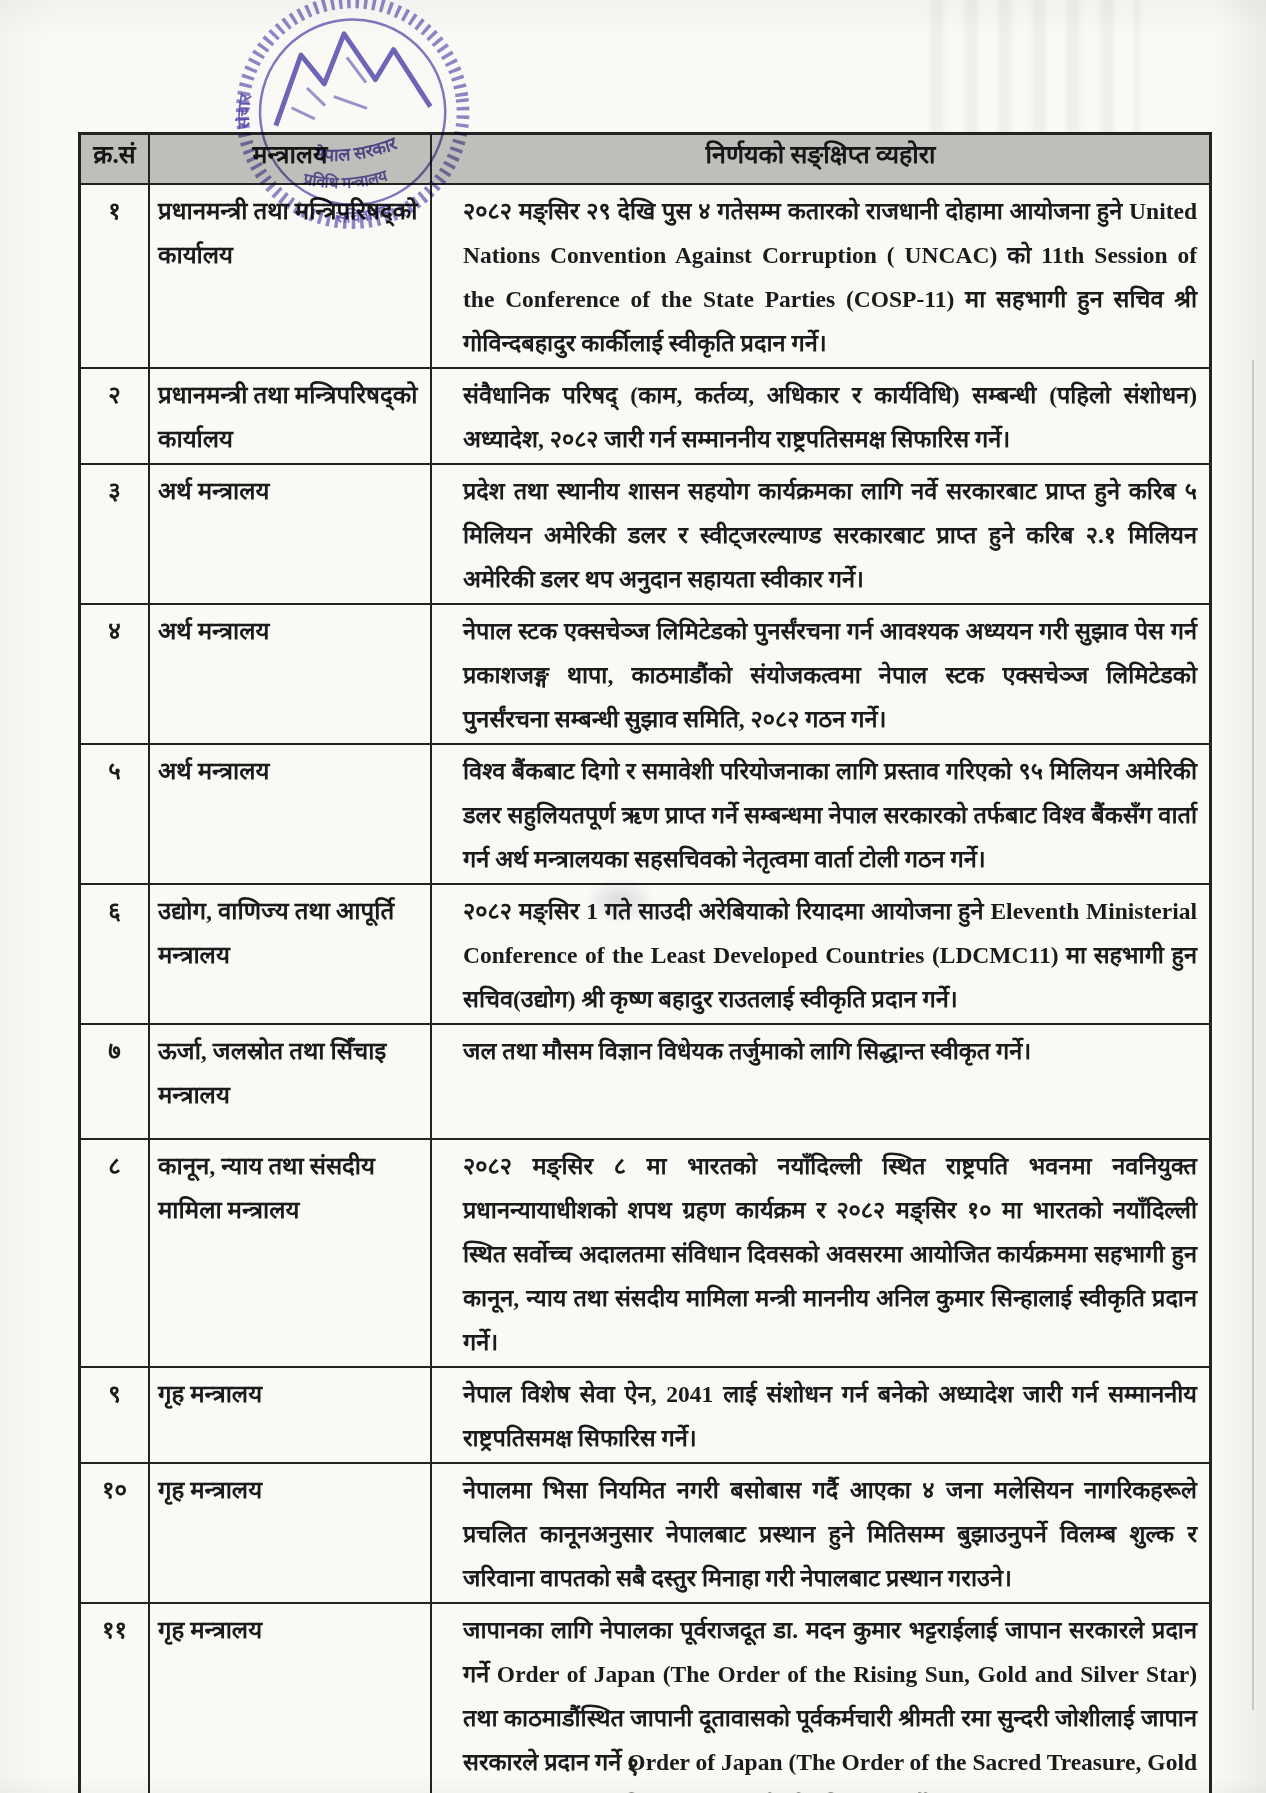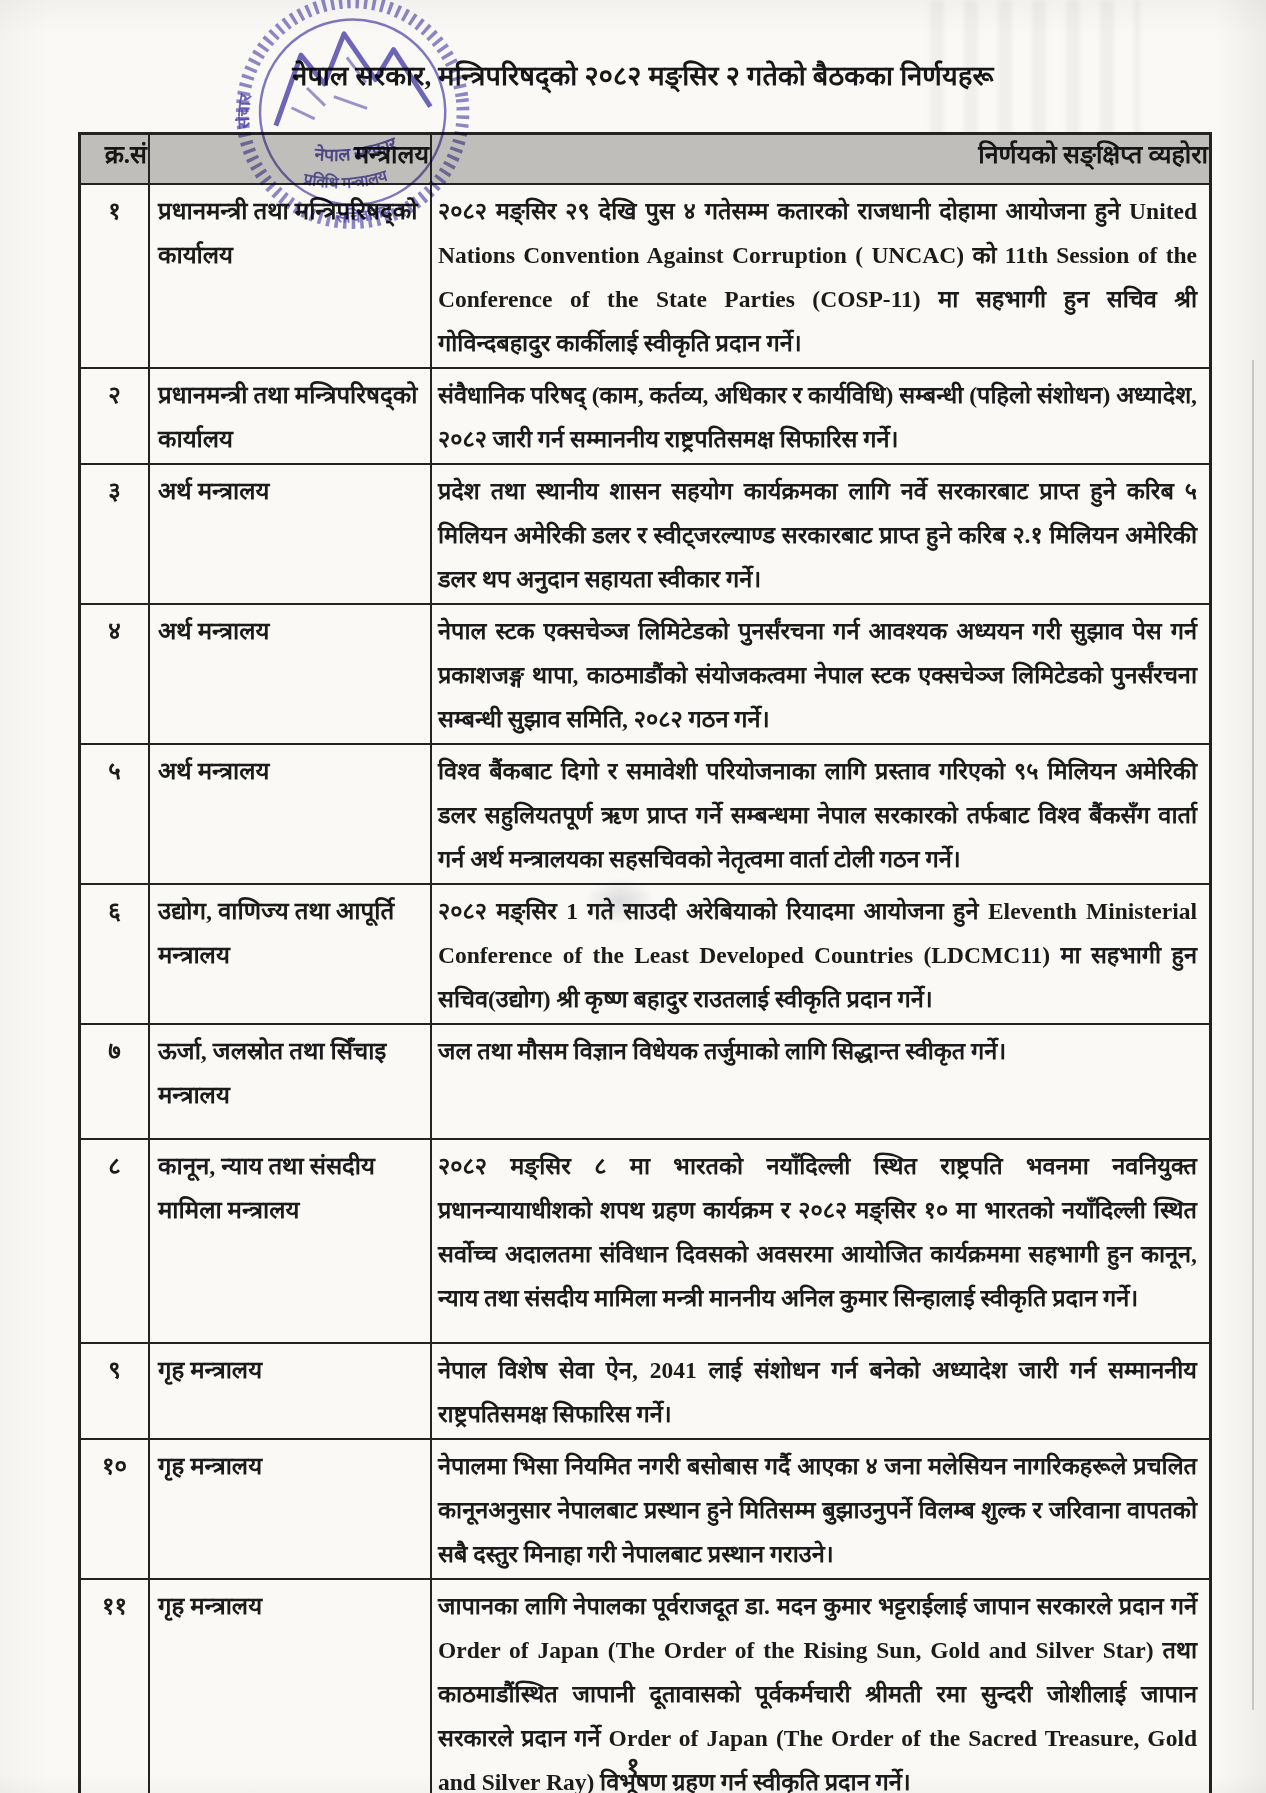--- a/index.html
+++ b/index.html
@@ -45,38 +45,38 @@
     vertical-align:top;
     font-weight:700;
   }
   table.decisions{border:3px solid #232323;}
   th.col-sn{width:65px;}
   th.col-ministry{width:278px;margin-left:44px;}
   thead th{
     background:#bfbeba;
     height:46px;
     font-size:25px;
-    text-align:right;
+    text-align:center;
     vertical-align:middle;
     color:#161616;
   }
   td.sn{
     text-align:center;
     font-size:24px;
     padding-top:8px;
   }
   td.ministry{
     font-size:24px;
     line-height:44px;
     padding:4px 8px 0 8px;
   }
   td.decision{
     font-size:23.5px;
     line-height:44px;
-    padding:4px 12px 2px 6px;
+    padding:4px 12px 2px 31px;
     text-align:justify;
   }
   
   tbody tr:nth-child(1){height:180px;}
   tbody tr:nth-child(2){height:83px;}
   tbody tr:nth-child(3){height:135px;}
   tbody tr:nth-child(4){height:127px;}
   tbody tr:nth-child(5){height:133px;}
   tbody tr:nth-child(6){height:125px;}
   tbody tr:nth-child(7){height:115px;}
@@ -99,21 +99,20 @@
 </style>
 </head>
 <body>
 
 <div class="page">
 
   <div class="streaks"></div>
   <div class="edge-line"></div>
   <div class="smudge"></div>
 
-  <div class="doc-title">नेपाल सरकार, मन्त्रिपरिषद्को २०८२ मङ्सिर २ गतेको बैठकका निर्णयहरू</div>
 
   <table class="decisions">
     <thead>
       <tr>
         <th class="col-sn">क्र.सं</th>
         <th class="col-ministry">मन्त्रालय</th>
         <th class="col-decision">निर्णयको सङ्क्षिप्त व्यहोरा</th>
       </tr>
     </thead>
     <tbody>

